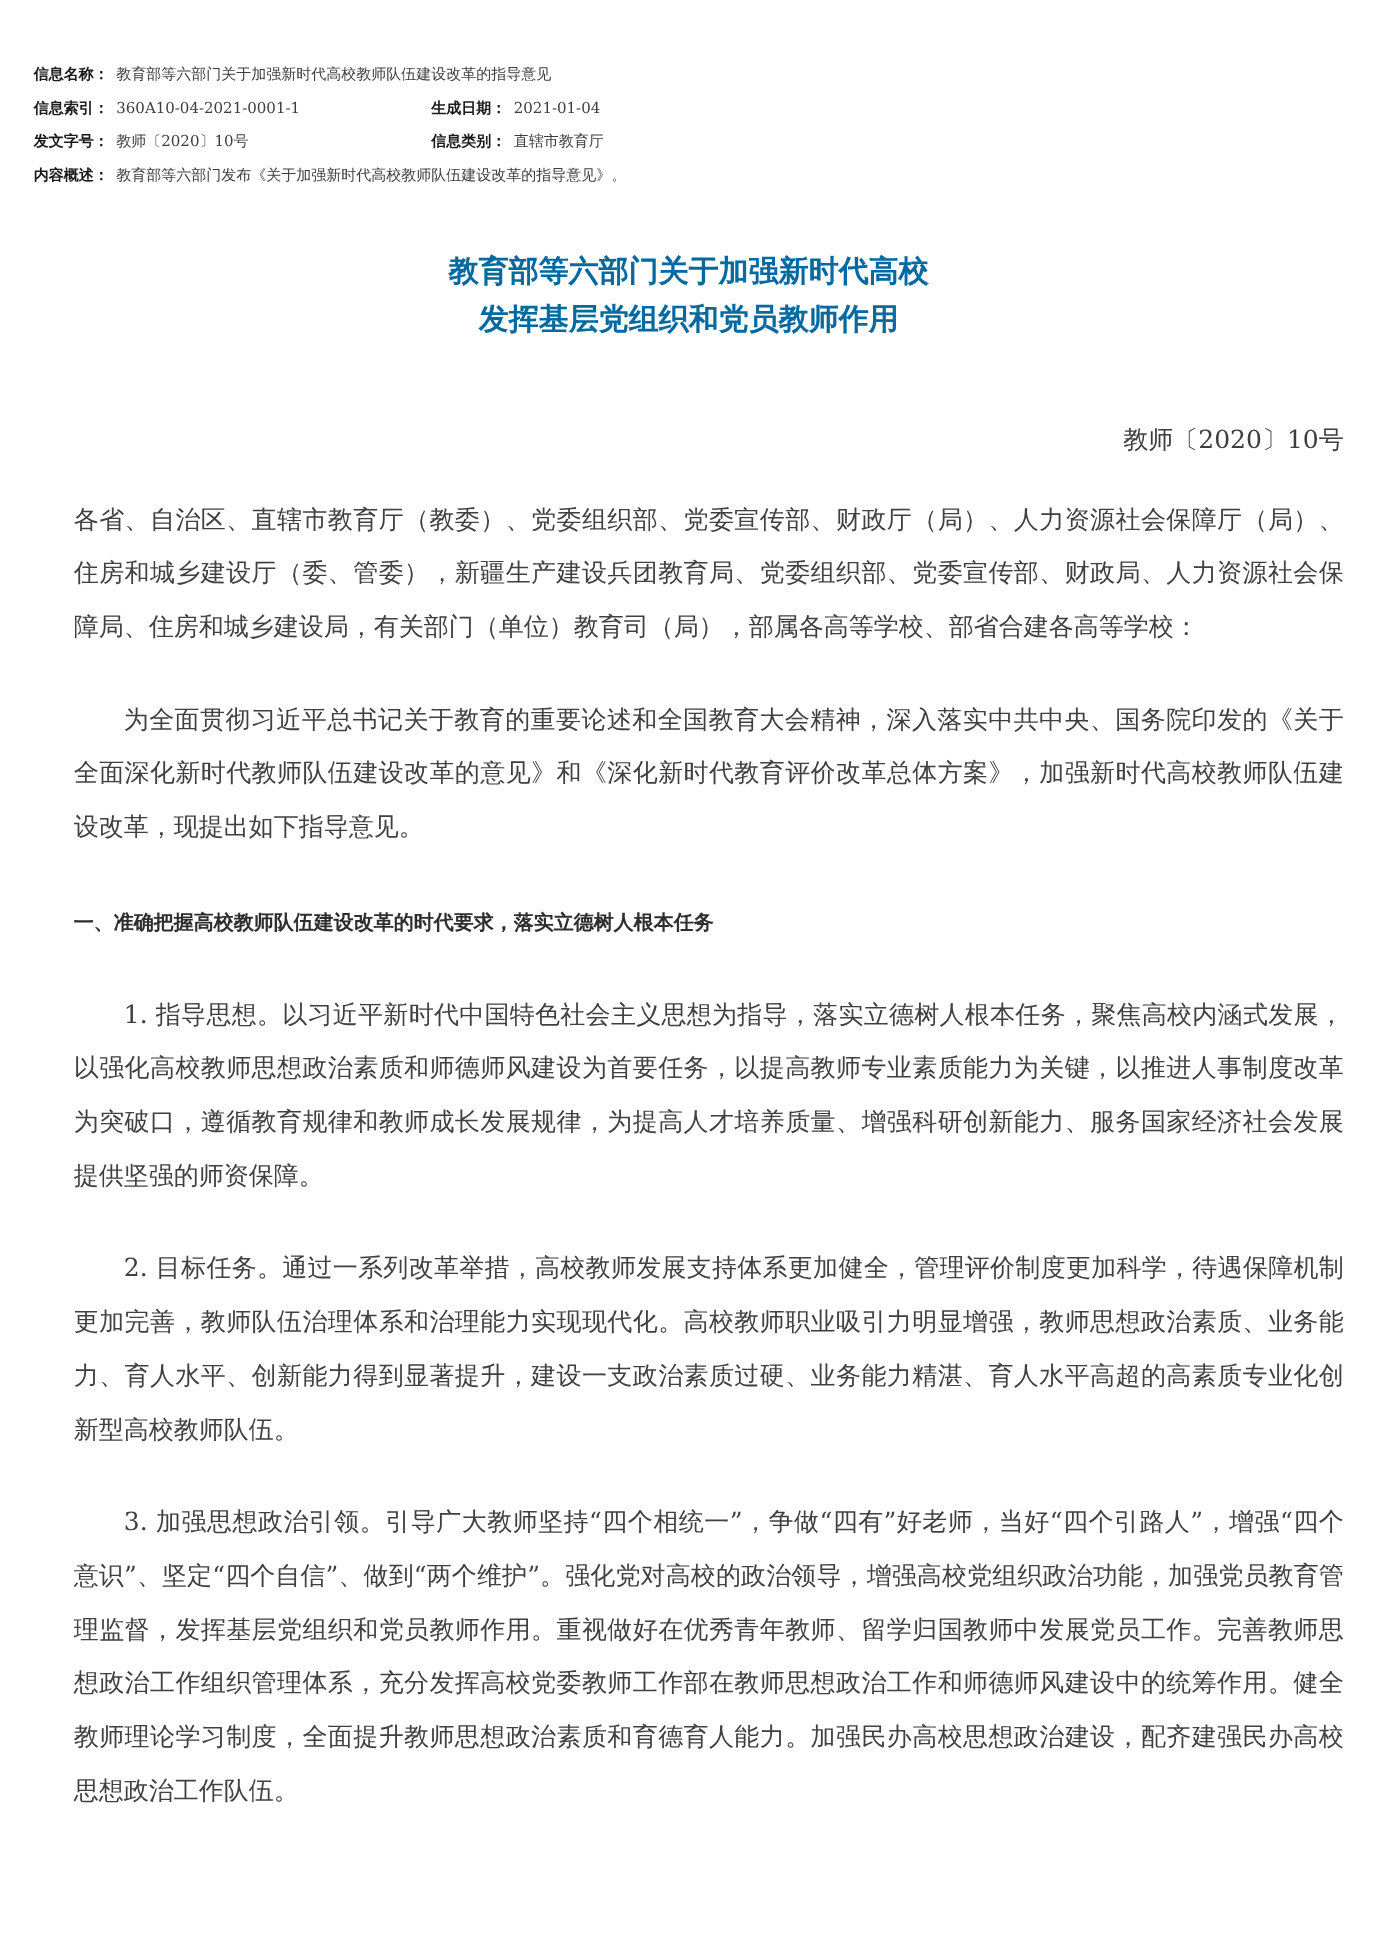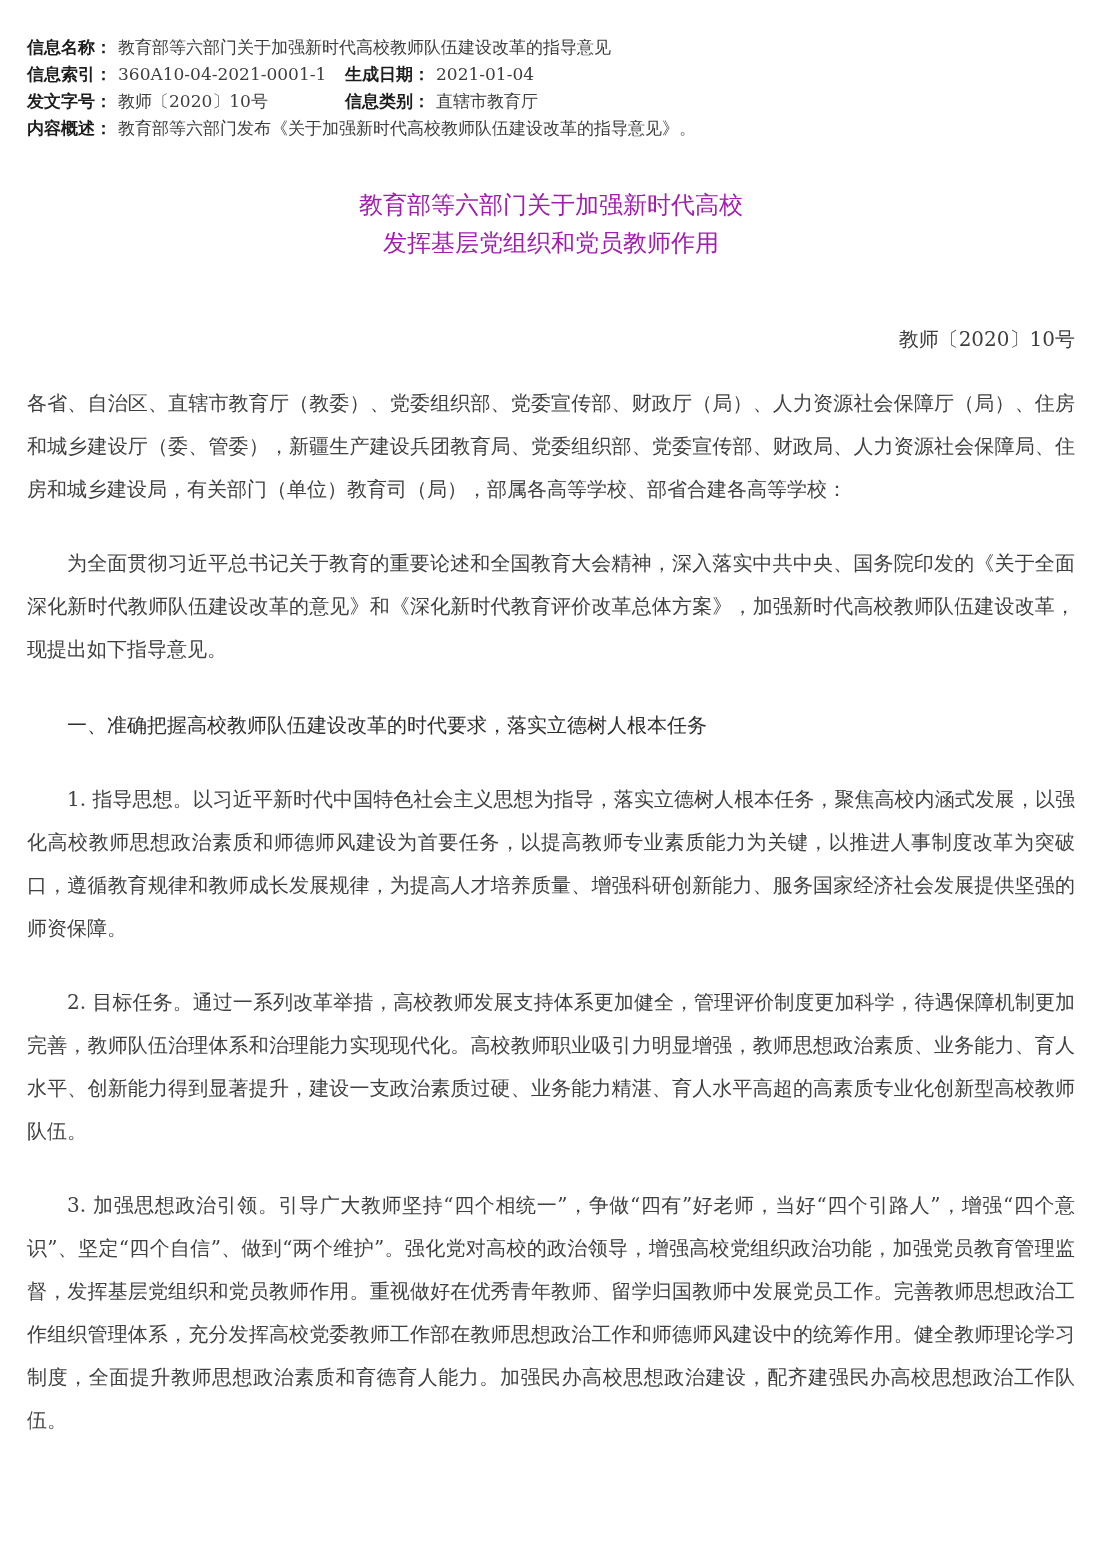--- a/index.html
+++ b/index.html
@@ -7,69 +7,71 @@
   body {
     width: 1102px;
     margin: 0 auto;
     font-family: "DejaVu Serif", "Liberation Serif", serif;
     color: #404040;
   }
   .page { padding: 34px 27px 40px 27px; }
 
   
   .meta {
-    font-size: 17px;
+    font-size: 12px;
     line-height: 27px;
     color: #3d3d3d;
+    margin-top: 12px;
   }
   .meta-row {
     display: grid;
     grid-template-columns: 318px 320px 1fr;
     align-items: baseline;
   }
   .meta-cell { white-space: nowrap; }
   .meta-cell.full { grid-column: 1 / -1; white-space: normal; }
   .meta-label {
     font-weight: bold;
     color: #1c1c1c;
     font-family: "DejaVu Sans", "Liberation Sans", sans-serif;
     margin-right: 6px;
   }
 
   
   .doc-title {
     margin-top: 44px;
     text-align: center;
     font-family: "DejaVu Sans", "Liberation Sans", sans-serif;
-    font-weight: normal;
+    font-weight: bold;
     font-size: 24px;
     line-height: 38px;
-    color: #a21caf;
+    color: #0369a1;
   }
   .doc-number-line {
     margin-top: 62px;
     text-align: right;
     font-size: 20px;
     line-height: 30px;
     color: #3d3d3d;
   }
   .para {
     margin-top: 31px;
     font-size: 20px;
     line-height: 43px;
     text-align: justify;
     color: #404040;
+    margin-left: 32px;
   }
   .para.first-after-number { margin-top: 28px; }
   .indent { text-indent: 2em; }
   .section-heading {
     margin-top: 33px;
     font-family: "DejaVu Sans", "Liberation Sans", sans-serif;
-    font-weight: normal;
-    font-size: 20px;
+    font-weight: bold;
+    font-size: 16px;
     line-height: 43px;
     text-indent: 2em;
     color: #2e2e2e;
   }
 </style>
 </head>
 <body>
 
 <div class="page">
 

